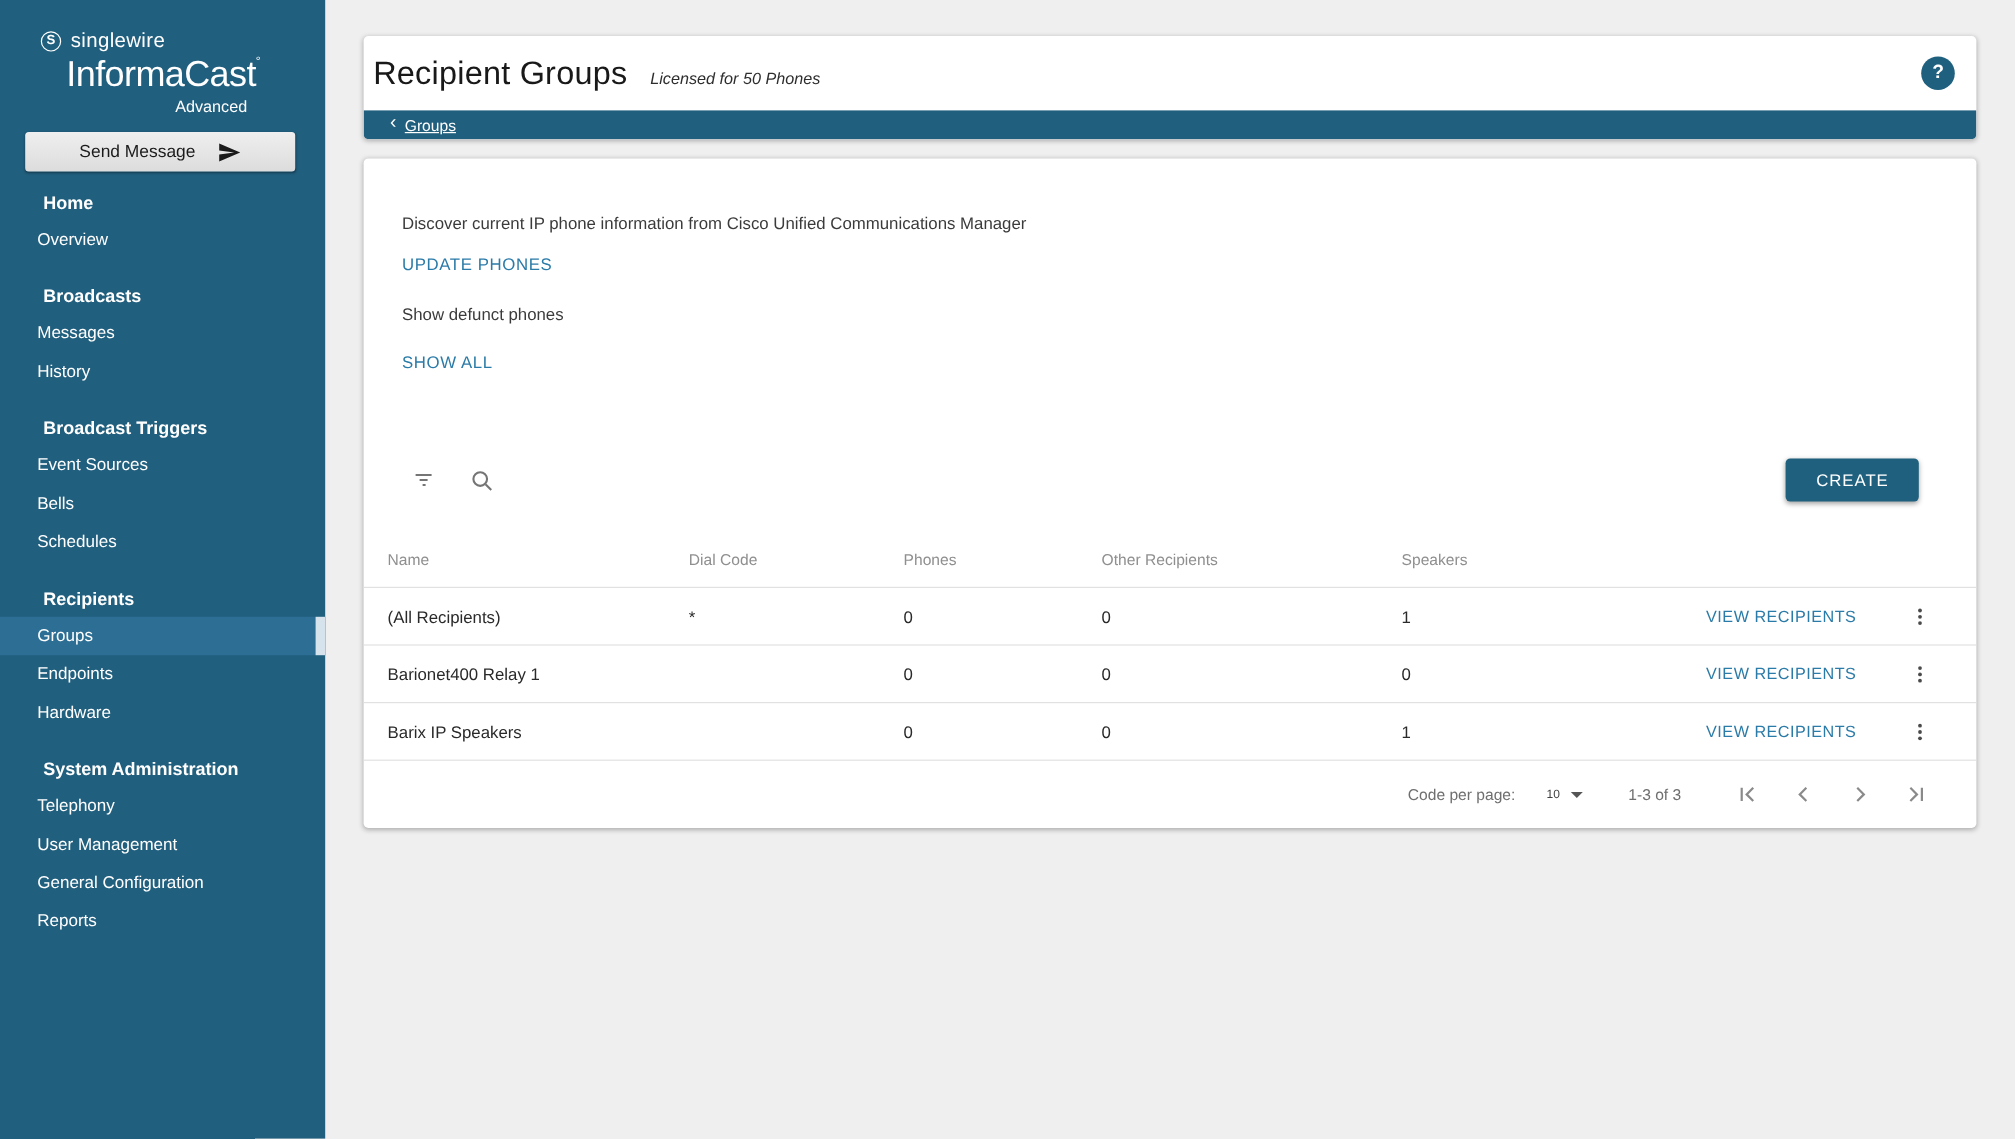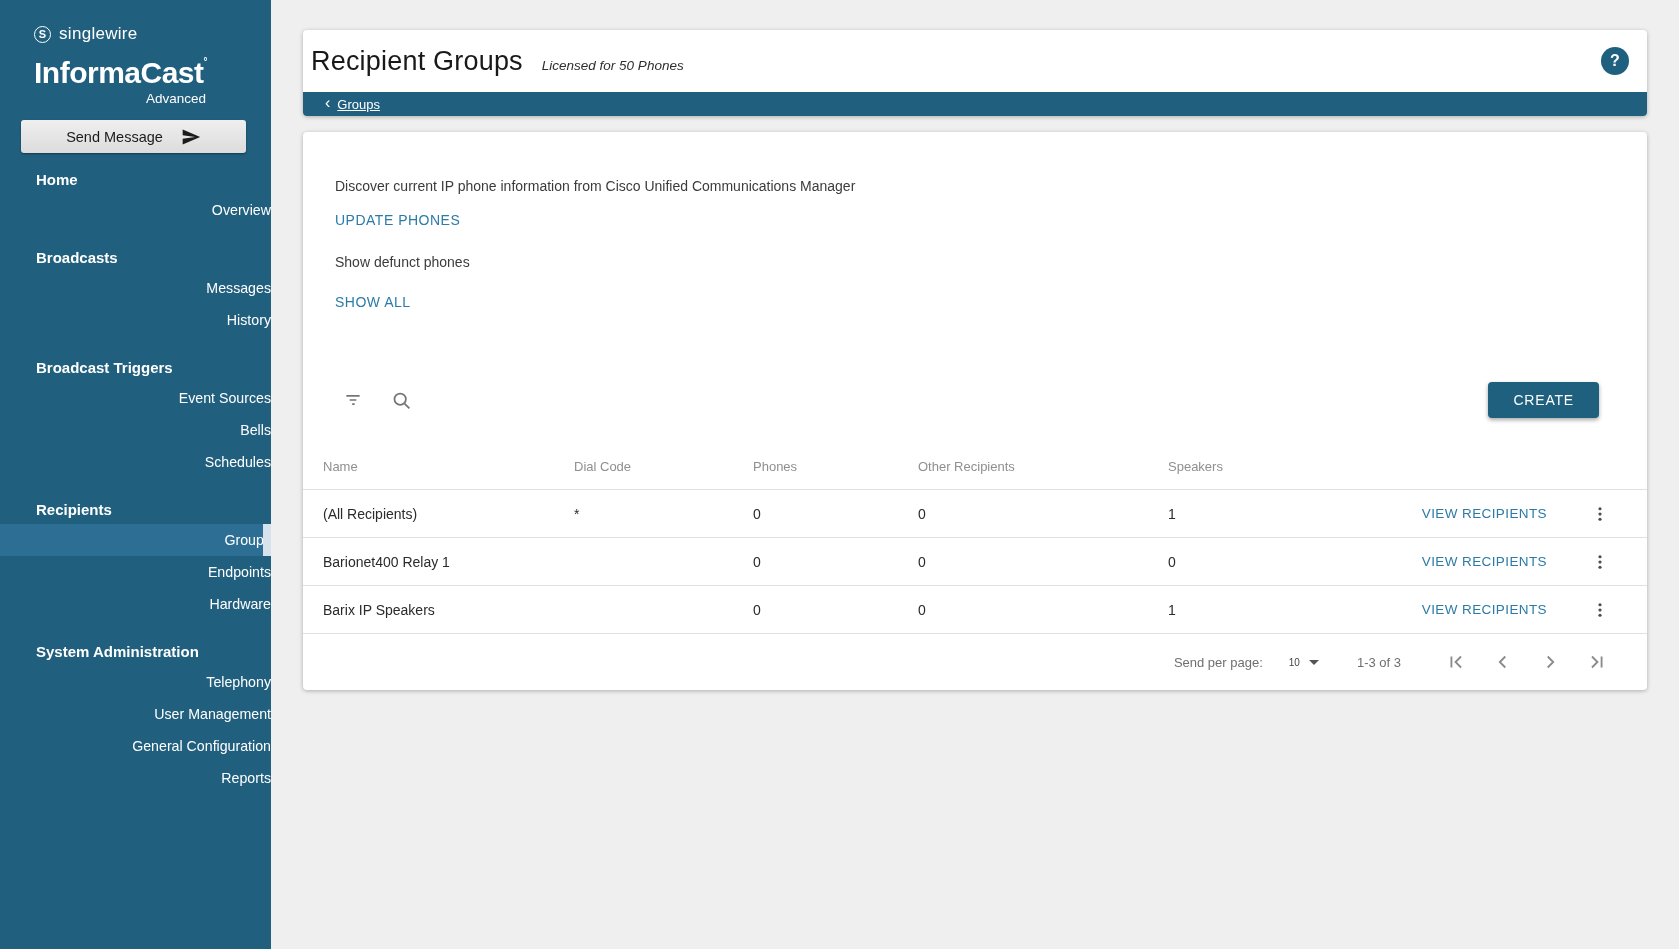--- a/index.html
+++ b/index.html
@@ -17,21 +17,21 @@
     background:#215f7e; color:#fff;
   }
   .brand { padding:24px 0 0 34px; width:238px; }
   .brand-top { display:flex; align-items:center; gap:8px; }
   .s-mark {
     width:17px; height:17px; border:1.6px solid #fff; border-radius:50%;
     display:flex; align-items:center; justify-content:center;
     font-size:11px; font-weight:bold; color:#fff; flex:0 0 auto;
   }
   .brand-company { font-size:17px; letter-spacing:.3px; }
-  .brand-product { font-size:30px; font-weight:bold; letter-spacing:-.5px; margin-top:12px; white-space:nowrap; }
+  .brand-product { font-size:30px; font-weight:normal; letter-spacing:-.5px; margin-top:2px; white-space:nowrap;text-align:center; }
   .brand-product sup { font-size:10px; vertical-align:18px; }
   .brand-edition { text-align:right; font-size:13.5px; padding-right:32px; margin-top:1px; }
 
   .role-box {
     margin:30px 25px 0 21px; height:33px; background:#1a5370; border-radius:3px;
     display:flex; align-items:center; justify-content:center; gap:26px;
     font-size:14px; color:#fff; cursor:pointer;
   }
   .chevron-down {
     width:8px; height:8px; border-right:2px solid #cfe0ea; border-bottom:2px solid #cfe0ea;
@@ -41,22 +41,22 @@
     margin:14px 25px 0 21px; height:33px; border-radius:3px;
     background:linear-gradient(#efefef,#dcdcdc);
     box-shadow:0 1px 2px rgba(0,0,0,.4);
     display:flex; align-items:center; justify-content:center; gap:18px;
     font-size:14.5px; color:#1b1b1b; cursor:pointer;
   }
 
   .nav-title { font-size:15px; font-weight:bold; line-height:20px; padding:22px 0 4px 36px; }
   .nav-title.first { padding-top:17px; }
   .nav-item {
-    height:32px; line-height:32px; padding-left:48px; font-size:14.2px;
-    cursor:pointer; position:relative; white-space:nowrap;text-align:right;
+    height:32px; line-height:32px; padding-left:31px; font-size:14.2px;
+    cursor:pointer; position:relative; white-space:nowrap;
   }
   .nav-item.selected { background:#2d6f94; }
   .nav-item.selected::after {
     content:""; position:absolute; right:0; top:0; bottom:0; width:8px; background:#d6e3ec;
   }
 
   
   .page { position:absolute; left:271px; top:0; right:0; bottom:0; }
   .card {
     margin:0 32px; background:#fff; border-radius:4px;
@@ -261,21 +261,21 @@
           <svg width="18" height="18" viewBox="0 0 24 24" fill="#4a4a4a">
               <circle cx="12" cy="5" r="2.1"></circle>
               <circle cx="12" cy="12" r="2.1"></circle>
               <circle cx="12" cy="19" r="2.1"></circle>
             </svg>
         </button>
       </div>
     </div>
 
     <div class="pagination">
-      <span class="rpp-label">Send per page:</span>
+      <span class="rpp-label">Code per page:</span>
       <span class="rpp-select">
         <span class="rpp-value">10</span>
         <span class="caret-down"></span>
       </span>
       <span class="range-label">1-3 of 3</span>
       <span class="pager">
         <button class="icon-btn">
           <svg width="22" height="22" viewBox="0 0 24 24" fill="none" stroke="#8a8a8a" stroke-width="2">
               <path d="M17.5 6 L11.5 12 L17.5 18"></path>
               <path d="M7 6 V18"></path>

